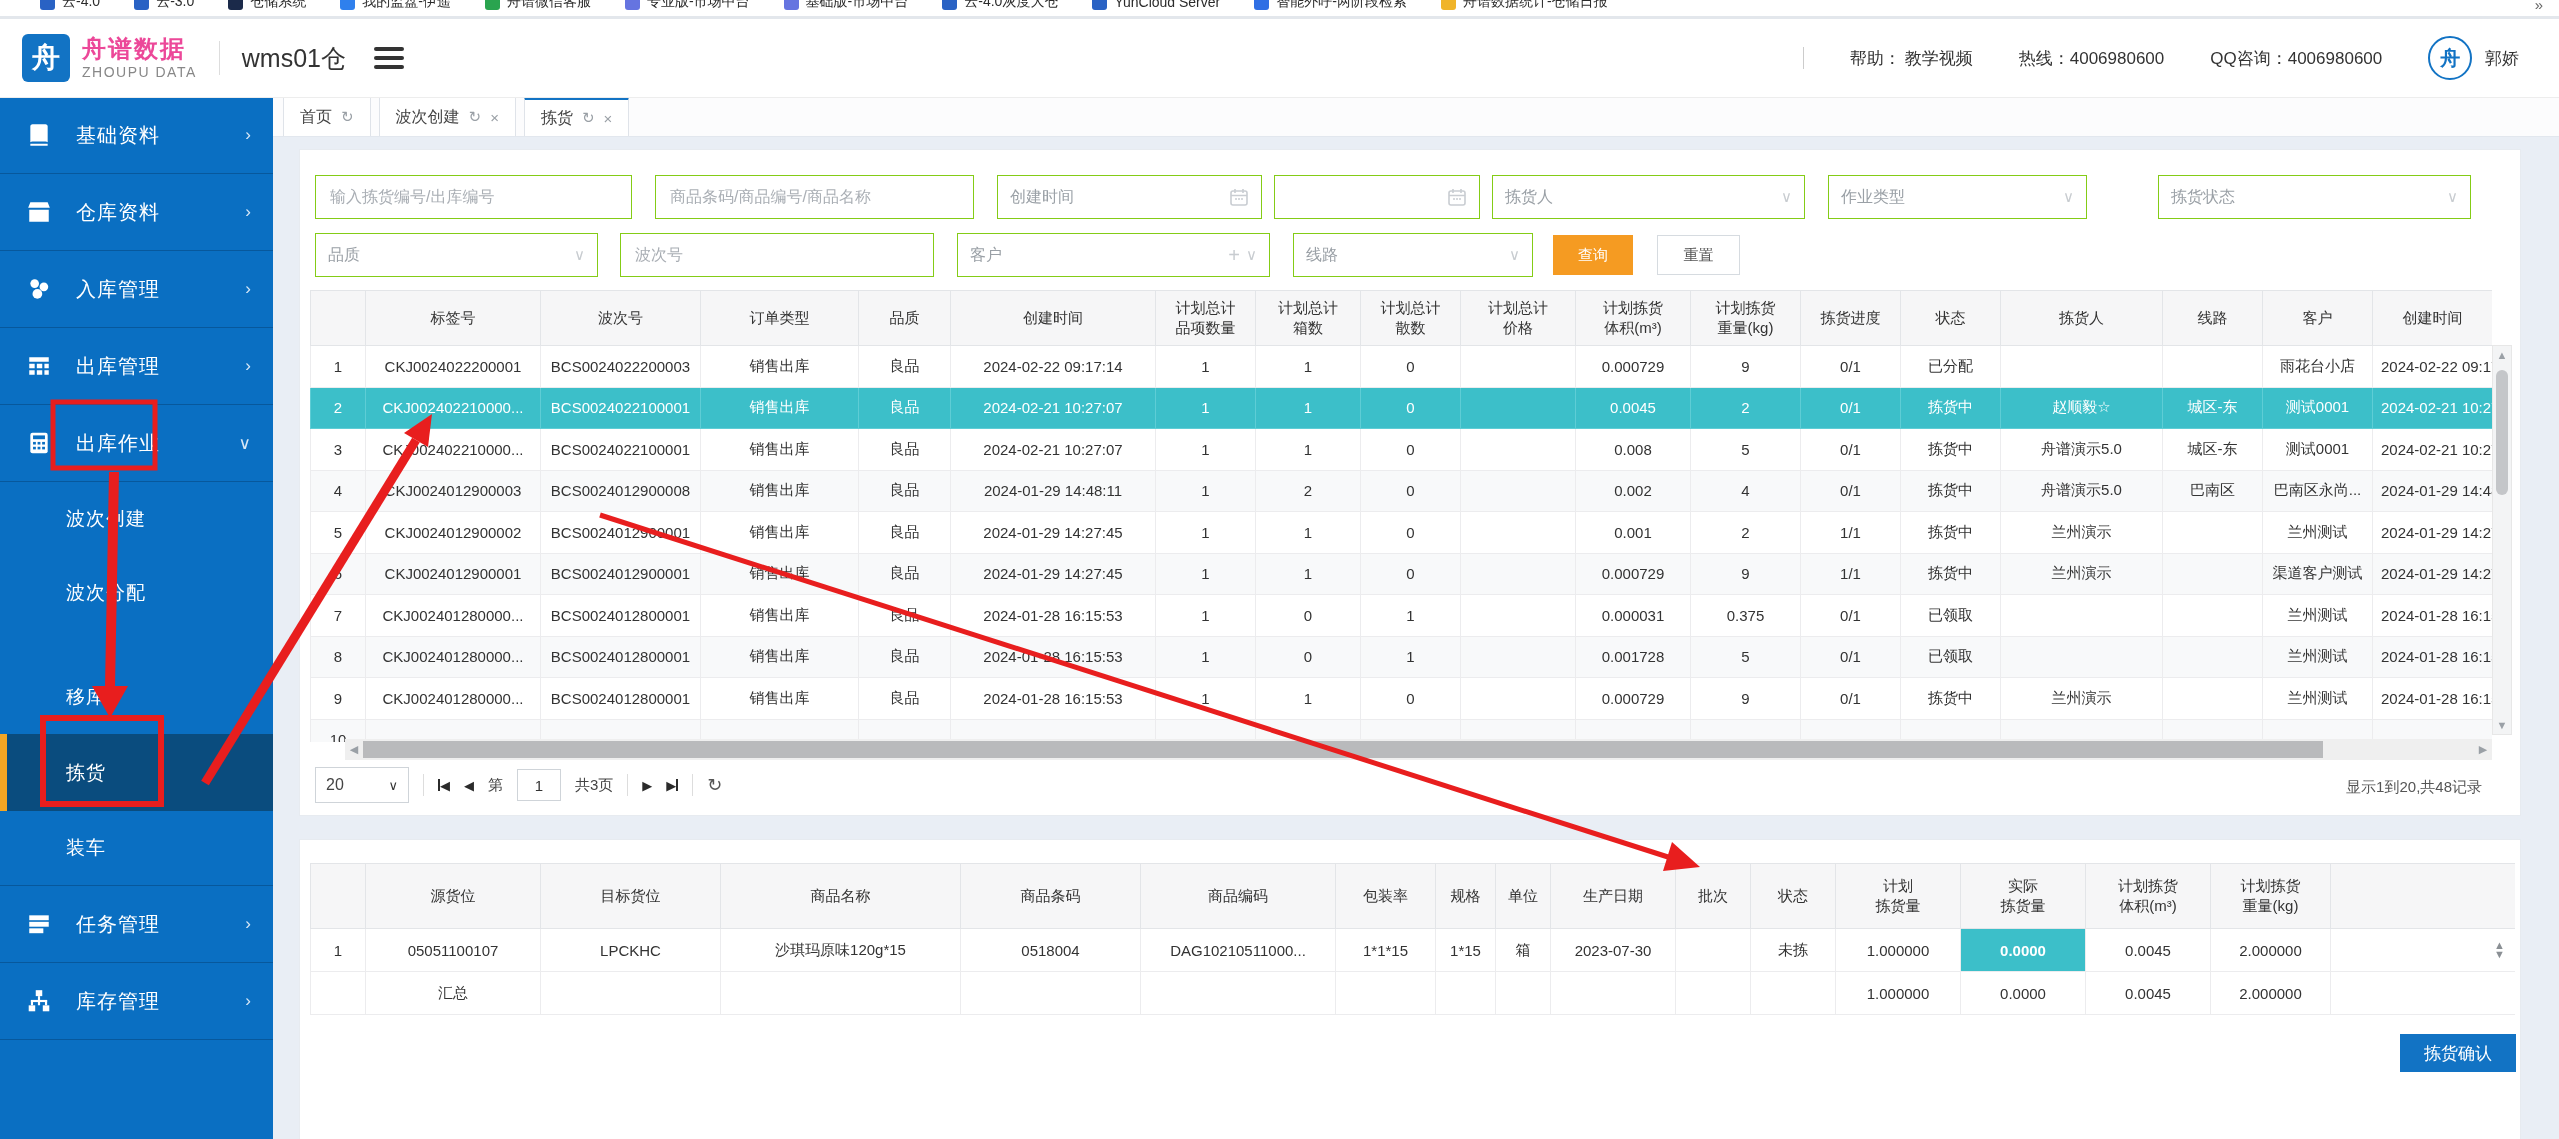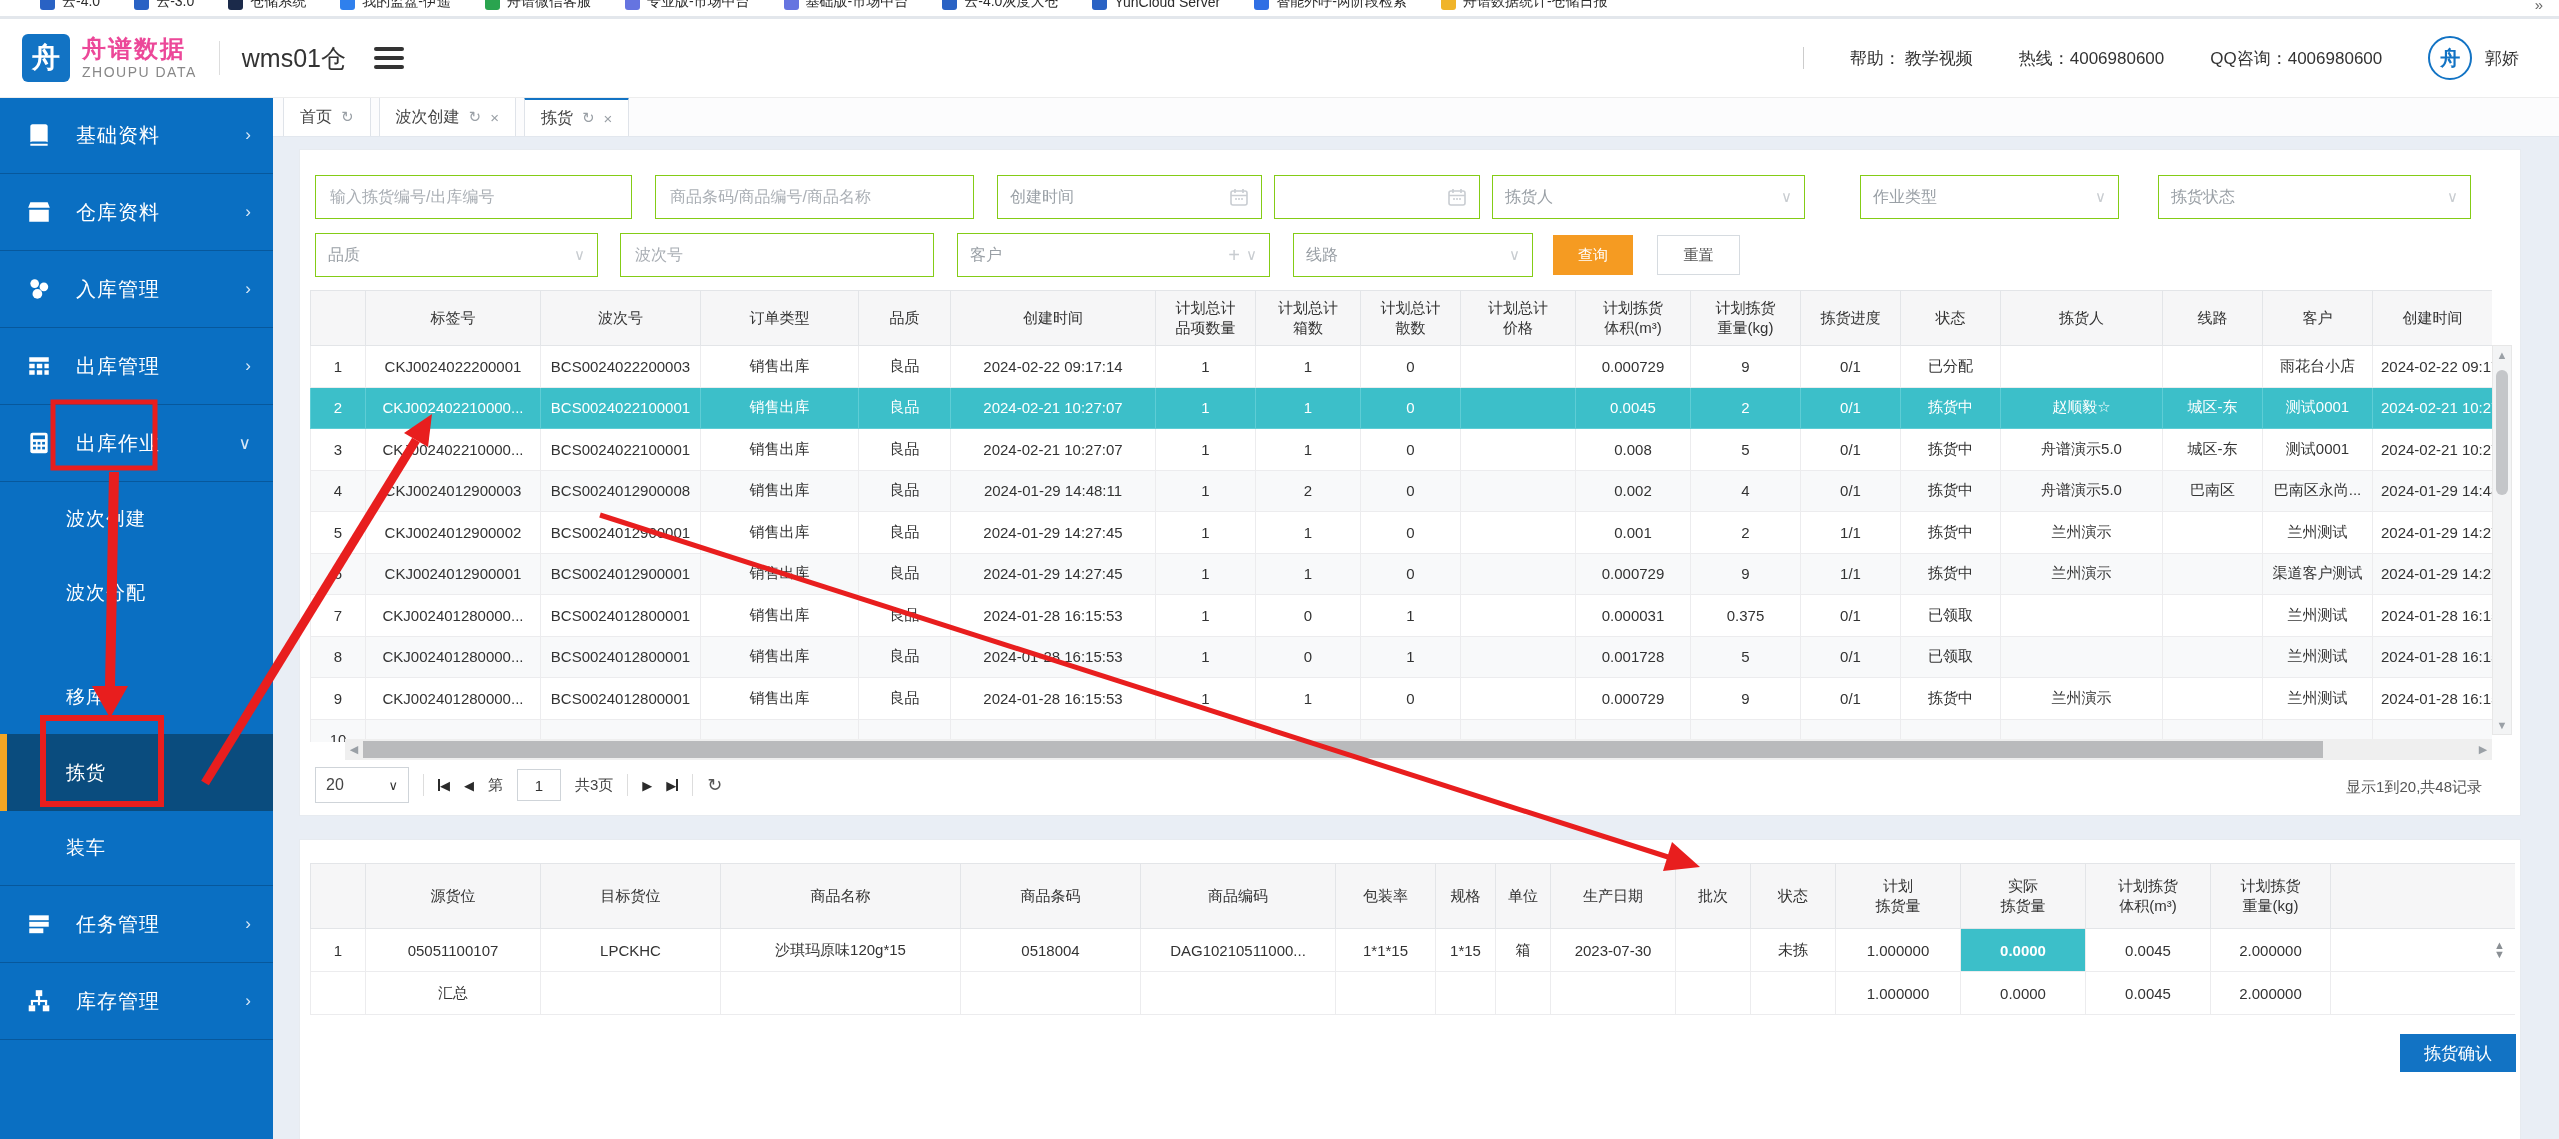--- a/index.html
+++ b/index.html
@@ -342,21 +342,21 @@
               <circle cx="7" cy="12" r="1" fill="#c9cdd2"></circle>
               <circle cx="10" cy="12" r="1" fill="#c9cdd2"></circle>
               <circle cx="13" cy="12" r="1" fill="#c9cdd2"></circle>
             </svg>
         </span>
       </div>
       <div class="fbox" style="left:1192px;top:25px;width:313px">
         <span>拣货人</span>
           <span class="chev">∨</span>
       </div>
-      <div class="fbox" style="left:1560px;top:25px;width:259px">
+      <div class="fbox" style="left:1528px;top:25px;width:259px">
         <span>作业类型</span>
           <span class="chev">∨</span>
       </div>
       <div class="fbox" style="left:1858px;top:25px;width:313px">
         <span>拣货状态</span>
           <span class="chev">∨</span>
       </div>
 
       <div class="fbox" style="left:15px;top:83px;width:283px">
         <span>品质</span>

